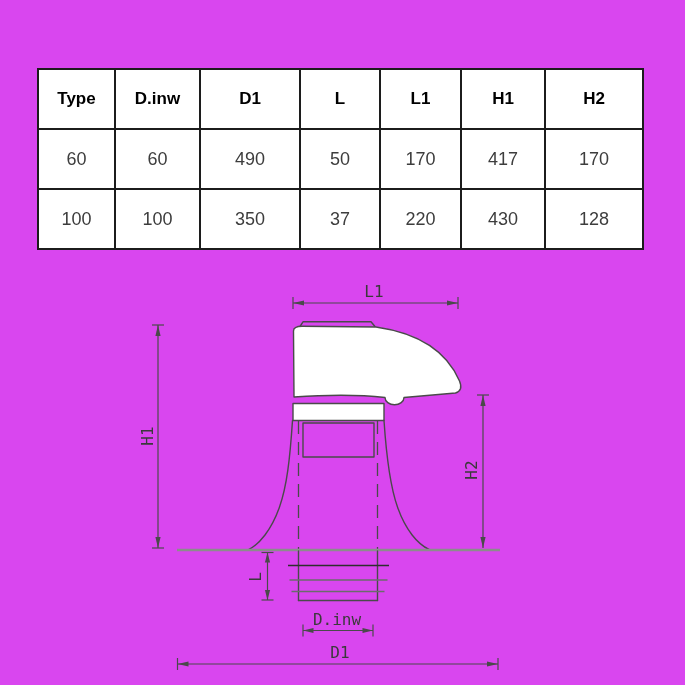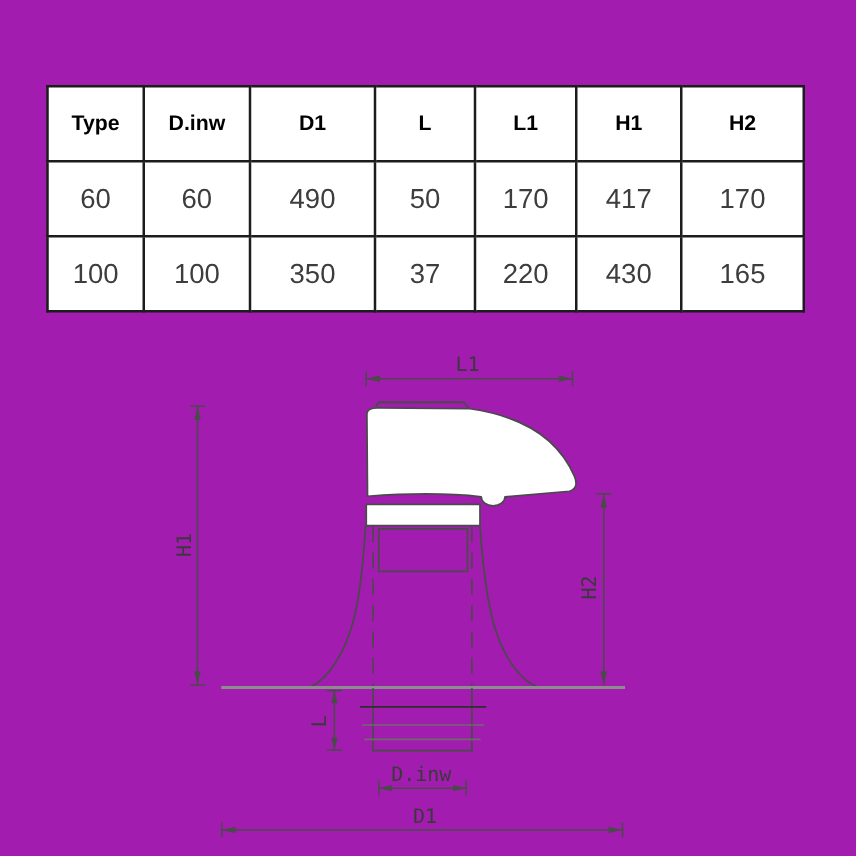--- a/index.html
+++ b/index.html
@@ -1,22 +1,22 @@
 <!DOCTYPE html>
 <html><head>
 <meta charset="utf-8">
 <style>
   html,body{margin:0;padding:0;background:#ffffff;}
-  .page{position:relative;width:685px;height:685px;background:#a21caf;overflow:hidden;
+  .page{position:relative;width:685px;height:685px;background:#d946ef;overflow:hidden;
         font-family:"Liberation Sans",sans-serif;text-decoration:underline;}
   .spec-table{position:absolute;left:37px;top:68px;border-collapse:collapse;table-layout:fixed;}
   .spec-table td,.spec-table th{border:2px solid #1c1c1c;text-align:center;vertical-align:middle;
         padding:0;background:#ffffff;}
   .spec-table th{font-size:17px;font-weight:bold;color:#000000;height:58px;}
-  .spec-table td{font-size:22px;font-weight:normal;color:#3d3d3d;height:58px;margin-left:17px;}
+  .spec-table td{font-size:18px;font-weight:normal;color:#3d3d3d;height:58px;margin-left:17px;}
   .c1{width:77px}.c2{width:85px}.c3{width:100px}.c4{width:80px}.c5{width:81px}.c6{width:84px}.c7{width:98px}
   svg{position:absolute;left:0;top:0;}
   .dimline{stroke:#4a4a4a;stroke-width:1.2;fill:none;}
   .dimarrow{fill:#4a4a4a;stroke:none;}
   .outline{stroke:#4a4a4a;stroke-width:1.4;fill:none;stroke-linejoin:round;stroke-linecap:round;}
   .outline-white{stroke:#4a4a4a;stroke-width:1.4;fill:#ffffff;stroke-linejoin:round;}
   .dashed{stroke:#4a4a4a;stroke-width:1.3;fill:none;stroke-dasharray:13,8;}
   .baseline{stroke:#8c8c8c;stroke-width:2.4;fill:none;}
   .ring-dark{stroke:#2e2e2e;stroke-width:1.5;fill:none;}
   .ring{stroke:#6b6b6b;stroke-width:1.3;fill:none;}
@@ -56,21 +56,21 @@
       <td>417</td>
       <td>170</td>
     </tr>
     <tr>
       <td>100</td>
       <td>100</td>
       <td>350</td>
       <td>37</td>
       <td>220</td>
       <td>430</td>
-      <td>165</td>
+      <td>128</td>
     </tr>
   </tbody>
     </table>
 
   <svg width="685" height="685" viewBox="0 0 685 685">
 
     <g>
 
       <path class="outline" d="M 300,326.5 L 303,321.8 L 371,321.8 L 375,326.5"></path>
 

